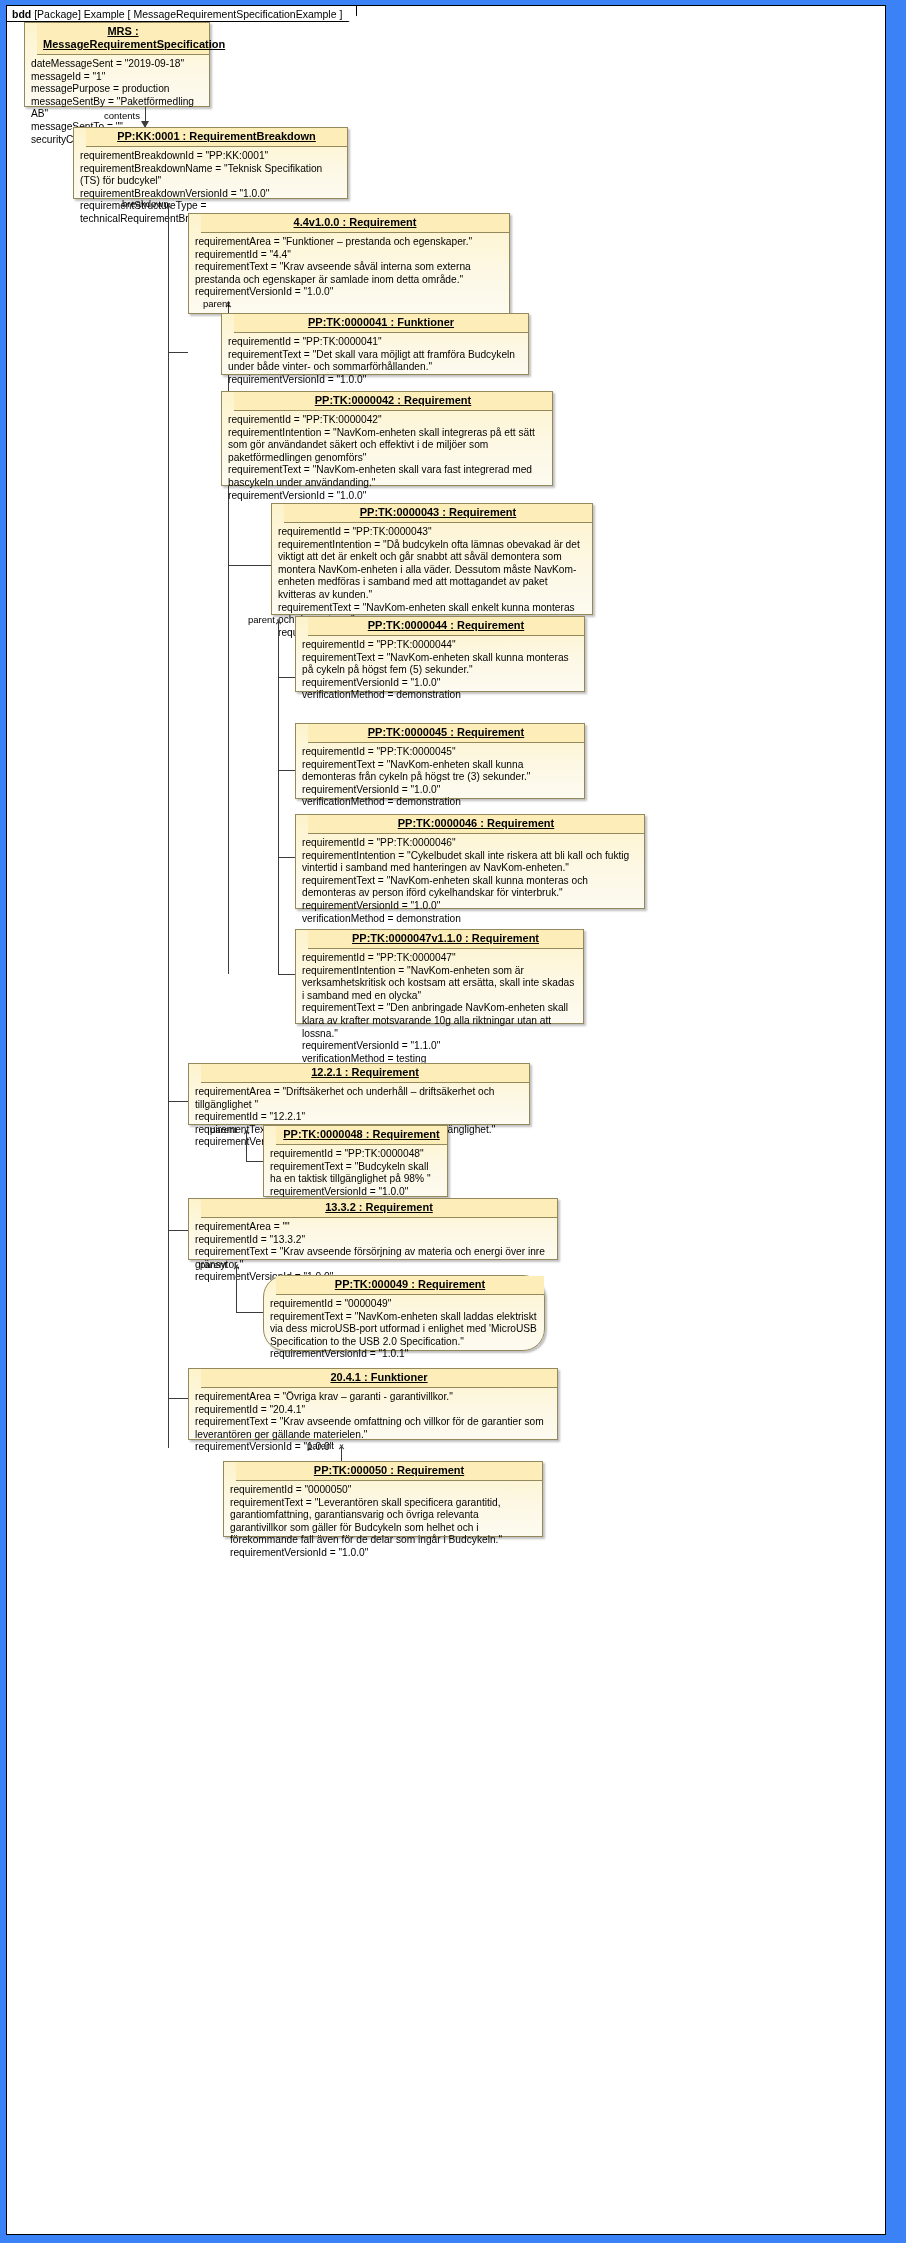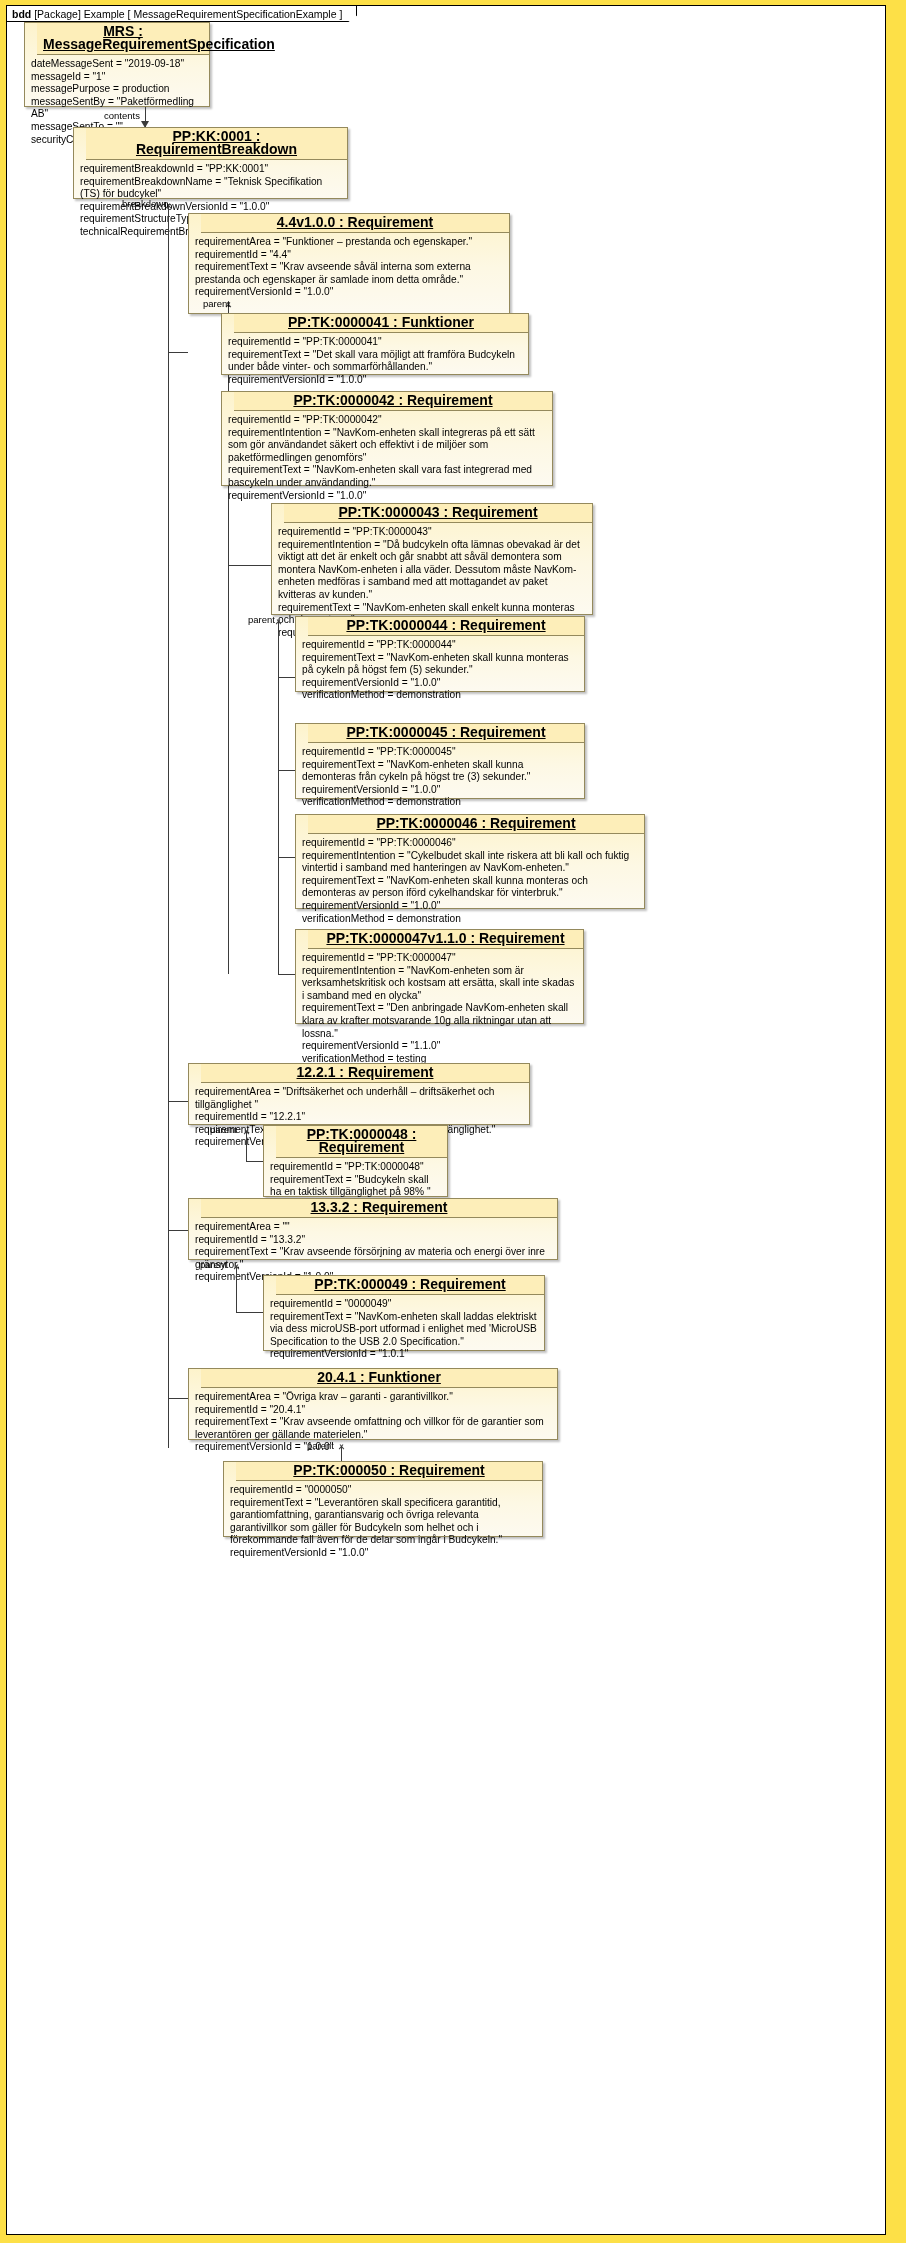--- a/index.html
+++ b/index.html
@@ -1,34 +1,34 @@
 <!DOCTYPE html>
 <html><head>
 <meta charset="utf-8">
 <style>
   html,body{margin:0;padding:0;background:#ffffff;}
   body{font-family:"Liberation Sans","DejaVu Sans",sans-serif;}
-  #canvas{position:relative;width:906px;height:2243px;background:#fde047;overflow:hidden;}
+  #canvas{position:relative;width:906px;height:2243px;background:#3b82f6;overflow:hidden;}
 
   
   .frame{position:absolute;left:6px;top:5px;width:880px;height:2230px;
          border:1px solid #000;box-sizing:border-box;background:#fff;}
   .frame-tab{position:absolute;left:6px;top:5px;height:17px;
         border:1px solid #000;background:#fff;box-sizing:border-box;
         padding:1px 14px 0 5px;font-size:10.5px;line-height:15px;white-space:nowrap;
         clip-path:polygon(0 0,100% 0,100% 60%,calc(100% - 9px) 100%,0 100%);}
   .frame-tab b{font-weight:bold;}
   .frame-tab .pkg{font-weight:normal;}
 
   
   .box{position:absolute;box-sizing:border-box;border:1px solid #94895c;
        background:#fdf6d8;box-shadow:2px 2px 2px rgba(0,0,0,.25);}
   .box .hdr{box-sizing:border-box;border-bottom:1px solid #94895c;
        background:#fdeeb9;text-align:center;padding:2px 6px 3px 6px;
-       font-size:14px;font-weight:bold;line-height:13px;margin-left:12px;}
+       font-size:11px;font-weight:bold;line-height:13px;margin-left:12px;}
   .box .hdr span{text-decoration:underline;}
   .box .body{padding:3px 6px 4px 6px;font-size:10.2px;line-height:12.6px;
        color:#000;}
   .box .body div{white-space:normal;}
 
   
   .box{background:linear-gradient(to bottom,#fdf3cb 0%,#fdf8e4 55%,#fdfaf0 100%);}
 
   
   .ln{position:absolute;background:#3b3b3b;}
@@ -220,21 +220,21 @@
       <div>requirementId = "13.3.2"</div>
       <div>requirementText = "Krav avseende försörjning av materia och energi över inre gränsytor."</div>
       <div>requirementVersionId = "1.0.0"</div>
     </div>
   </div>
   <div class="ln lnv" style="left:236px;top:1266px;height:46px;"></div>
   <div class="ln lnh" style="left:236px;top:1312px;width:27px;"></div>
   <div class="oarw oarw-up" style="left:232px;top:1260px;"></div>
   <div class="lbl" style="left:200px;top:1259px;">parent</div>
 
-  <div class="box" style="left:263px;top:1275px;width:282px;height:76px;">
+  <div class="box" style="left:263px;top:1275px;width:282px;height:76px;border-radius:22px;">
     <div class="hdr"><span>PP:TK:000049 : Requirement</span></div>
     <div class="body">
       <div>requirementId = "0000049"</div>
       <div>requirementText = "NavKom-enheten skall laddas elektriskt via dess microUSB-port utformad i enlighet med 'MicroUSB Specification to the USB 2.0 Specification."</div>
       <div>requirementVersionId = "1.0.1"</div>
     </div>
   </div>
 
   <div class="box" style="left:188px;top:1368px;width:370px;height:72px;">
     <div class="hdr"><span>20.4.1 : Funktioner</span></div>

